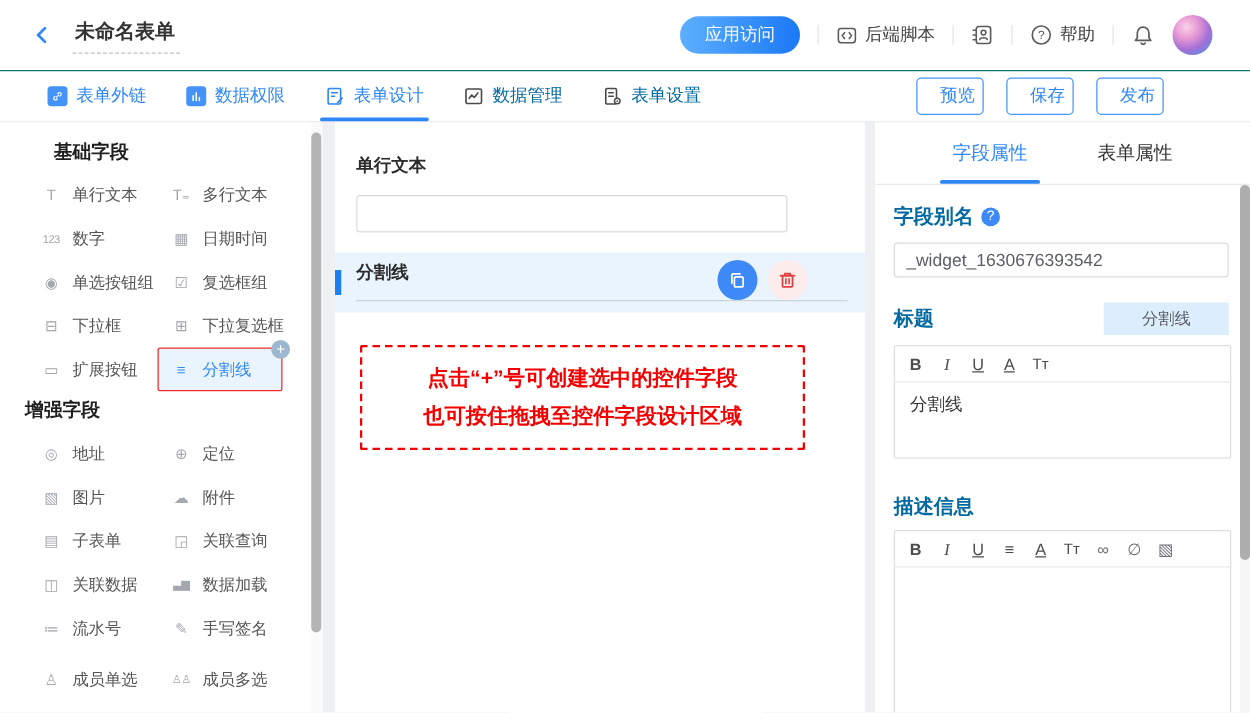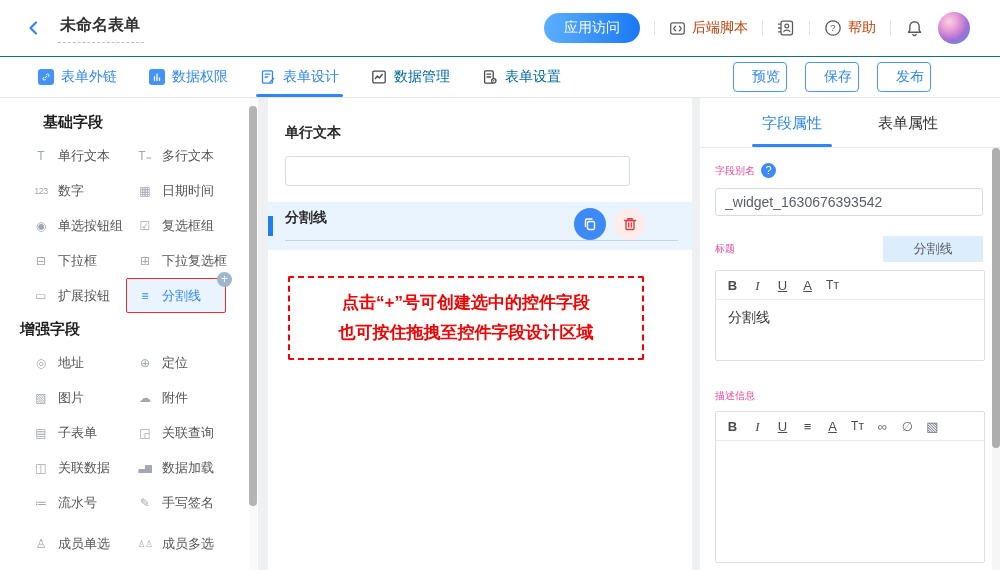--- a/index.html
+++ b/index.html
@@ -5,21 +5,21 @@
   html,body{margin:0;padding:0;background:#fff;font-family:"Liberation Sans","DejaVu Sans",sans-serif;}
   .stage{position:relative;width:1000px;height:570px;background:#eef0f2;overflow:hidden;}
 
   
   .topbar{position:absolute;left:0;top:0;width:1000px;height:56px;background:#fff;border-bottom:5px solid #0f766e;display:flex;align-items:center;}
   .back-btn{width:40px;height:40px;margin-left:14px;display:flex;align-items:center;justify-content:center;cursor:pointer;}
   .page-title{font-size:16px;font-weight:700;color:#333;border-bottom:1px dashed #bfbfbf;padding:2px 4px 6px 2px;margin-left:4px;}
   .topbar-right{margin-left:auto;display:flex;align-items:center;gap:14px;padding-right:30px;}
   .pill-btn{height:30px;padding:0 20px;border:none;border-radius:16px;background:linear-gradient(90deg,#5db0ff,#1a78f5);color:#fff;font-size:14px;cursor:pointer;font-family:inherit;}
   .vdiv{width:1px;height:16px;background:#e3e5e8;}
-  .tb-item{display:flex;align-items:center;gap:6px;font-size:14px;color:#c2410c;cursor:pointer;}
+  .tb-item{display:flex;align-items:center;gap:6px;font-size:14px;color:#404040;cursor:pointer;}
   .avatar{width:32px;height:32px;border-radius:50%;background:radial-gradient(circle at 35% 30%,#f9d2e8 0%,#e89ad4 30%,#a46fd6 60%,#5f8fe0 85%,#66c4e8 100%);cursor:pointer;}
 
   
   .tabbar{position:absolute;left:0;top:57px;width:1000px;height:40px;background:#fff;border-bottom:1px solid #e6e8ea;display:flex;align-items:center;}
   .tabs{display:flex;align-items:center;height:100%;padding-left:22px;}
   .tab{display:flex;align-items:center;gap:7px;font-size:14px;color:#0369a1;height:100%;padding:0 16px;position:relative;cursor:pointer;white-space:nowrap;}
   .tab.blue{color:#2f87f7;text-align:right;}
   .tab.active::after{content:"";position:absolute;left:12px;right:12px;bottom:0;height:3px;background:#2f87f7;border-radius:2px;}
   .tabicon{width:16px;height:16px;display:flex;align-items:center;justify-content:center;border-radius:3px;}
   .tabicon.filled{background:#4493f8;}
@@ -59,21 +59,21 @@
   .tip-box{margin:26px 0 0 20px;width:352px;height:80px;border:2px dashed #f40000;border-radius:2px;display:flex;flex-direction:column;align-items:center;justify-content:center;gap:2px;}
   .tip-line{color:#f40000;font-size:17px;font-weight:700;line-height:28px;white-space:nowrap;}
 
   
   .props-tabs{height:49px;border-bottom:1px solid #e8eaec;display:flex;justify-content:center;align-items:flex-end;gap:56px;}
   .ptab{font-size:15px;color:#333;height:100%;line-height:49px;position:relative;cursor:pointer;}
   .ptab.active{color:#2f87f7;}
   .ptab.active::after{content:"";position:absolute;left:-10px;right:-10px;bottom:0;height:3px;background:#2f87f7;border-radius:2px;}
   .props-body{padding:0 17px 0 15px;}
   .prop-label-row{display:flex;align-items:center;margin-top:15px;}
-  .prop-label{font-size:10px;font-weight:400;color:#ec4899;}
+  .prop-label{font-size:16px;font-weight:700;color:#0369a1;}
   .q-badge{width:15px;height:15px;border-radius:50%;background:#3d8af7;color:#fff;font-size:11px;line-height:15px;text-align:center;margin-left:6px;cursor:pointer;}
   .alias-input{display:block;margin-top:10px;width:268px;height:28px;border:1px solid #d9dcdf;border-radius:3px;box-sizing:border-box;font-size:14px;color:#5a5e66;padding:0 9px;font-family:inherit;background:#fff;}
   .title-row{display:flex;align-items:center;justify-content:space-between;margin-top:20px;}
   .field-badge{width:100px;height:26px;background:#dcedfb;color:#585d64;font-size:13px;display:flex;align-items:center;justify-content:center;cursor:pointer;}
   .editor{margin-top:8px;width:268px;border:1px solid #dcdfe3;border-radius:2px;background:#fff;}
   .rt-toolbar{height:28px;border-bottom:1px solid #e8eaec;display:flex;align-items:center;padding:0 4px;}
   .rt-btn{width:25px;text-align:center;font-size:13px;color:#4c4c4c;cursor:pointer;line-height:27px;}
   .rt-btn[data-tool="bold"]{font-weight:700;}
   .rt-btn[data-tool="italic"]{font-style:italic;font-family:"Liberation Serif","DejaVu Serif",serif;}
   .rt-btn[data-tool="underline"],.rt-btn[data-tool="font-color"]{text-decoration:underline;}

